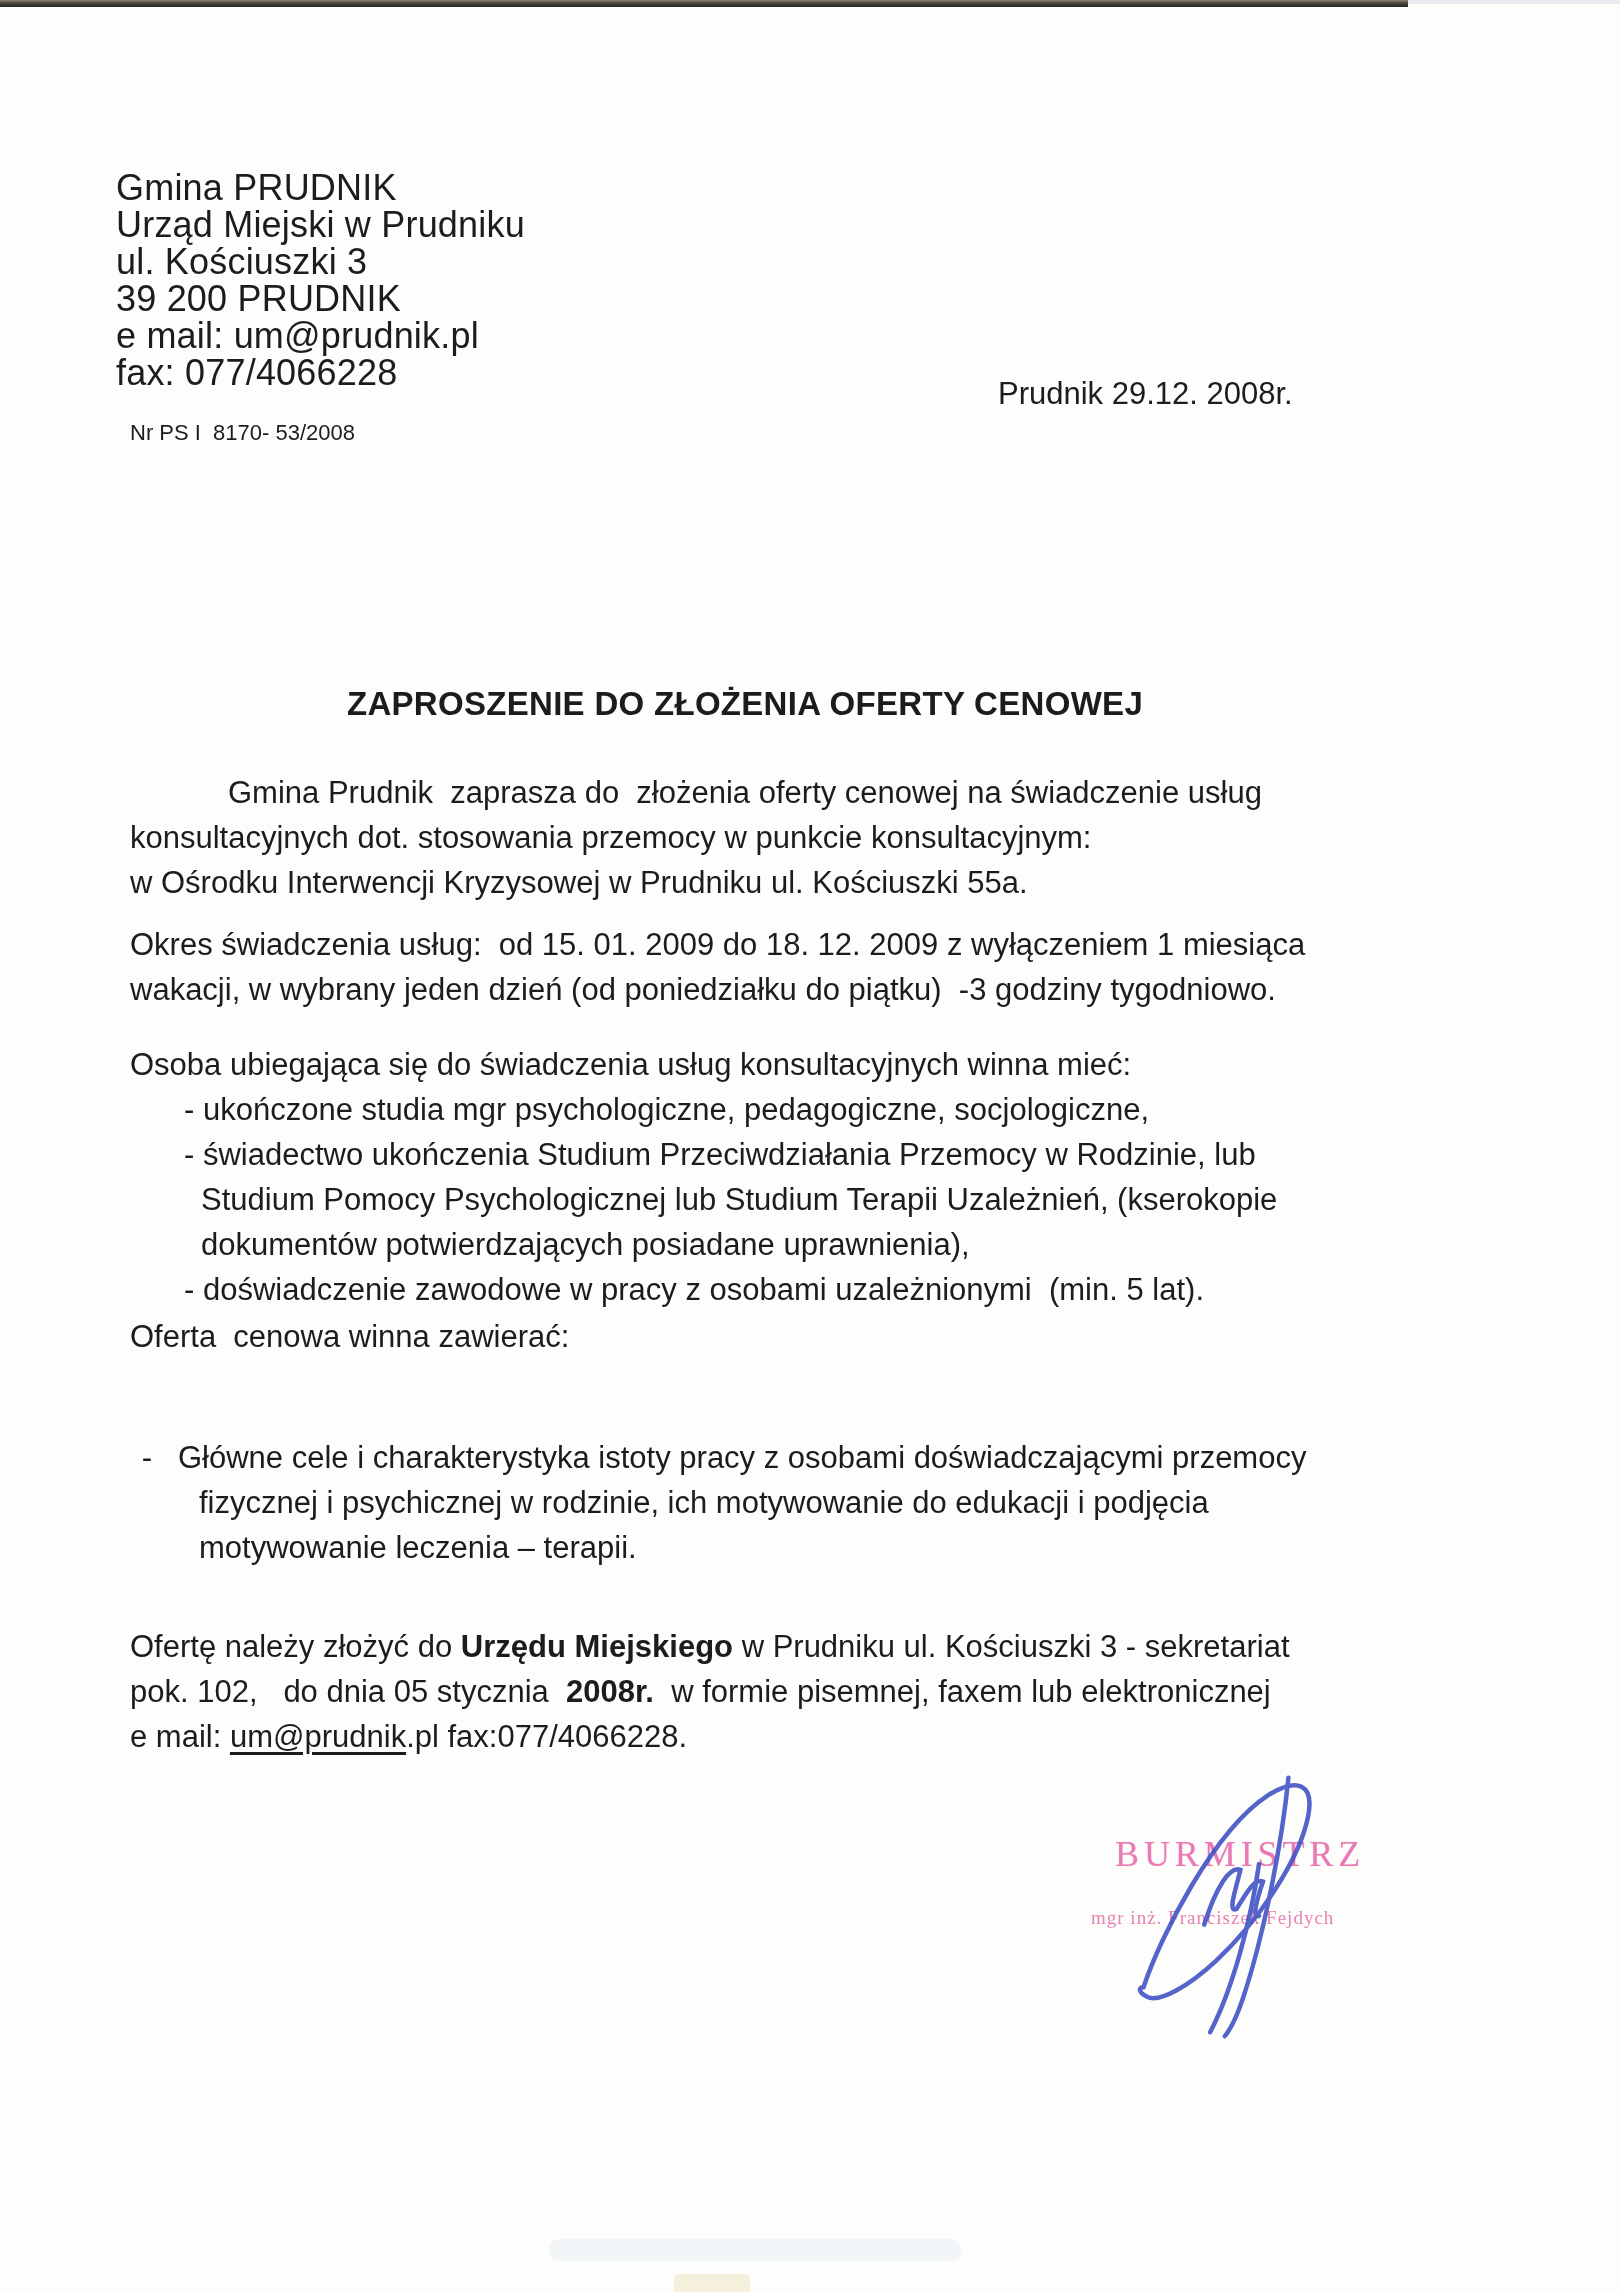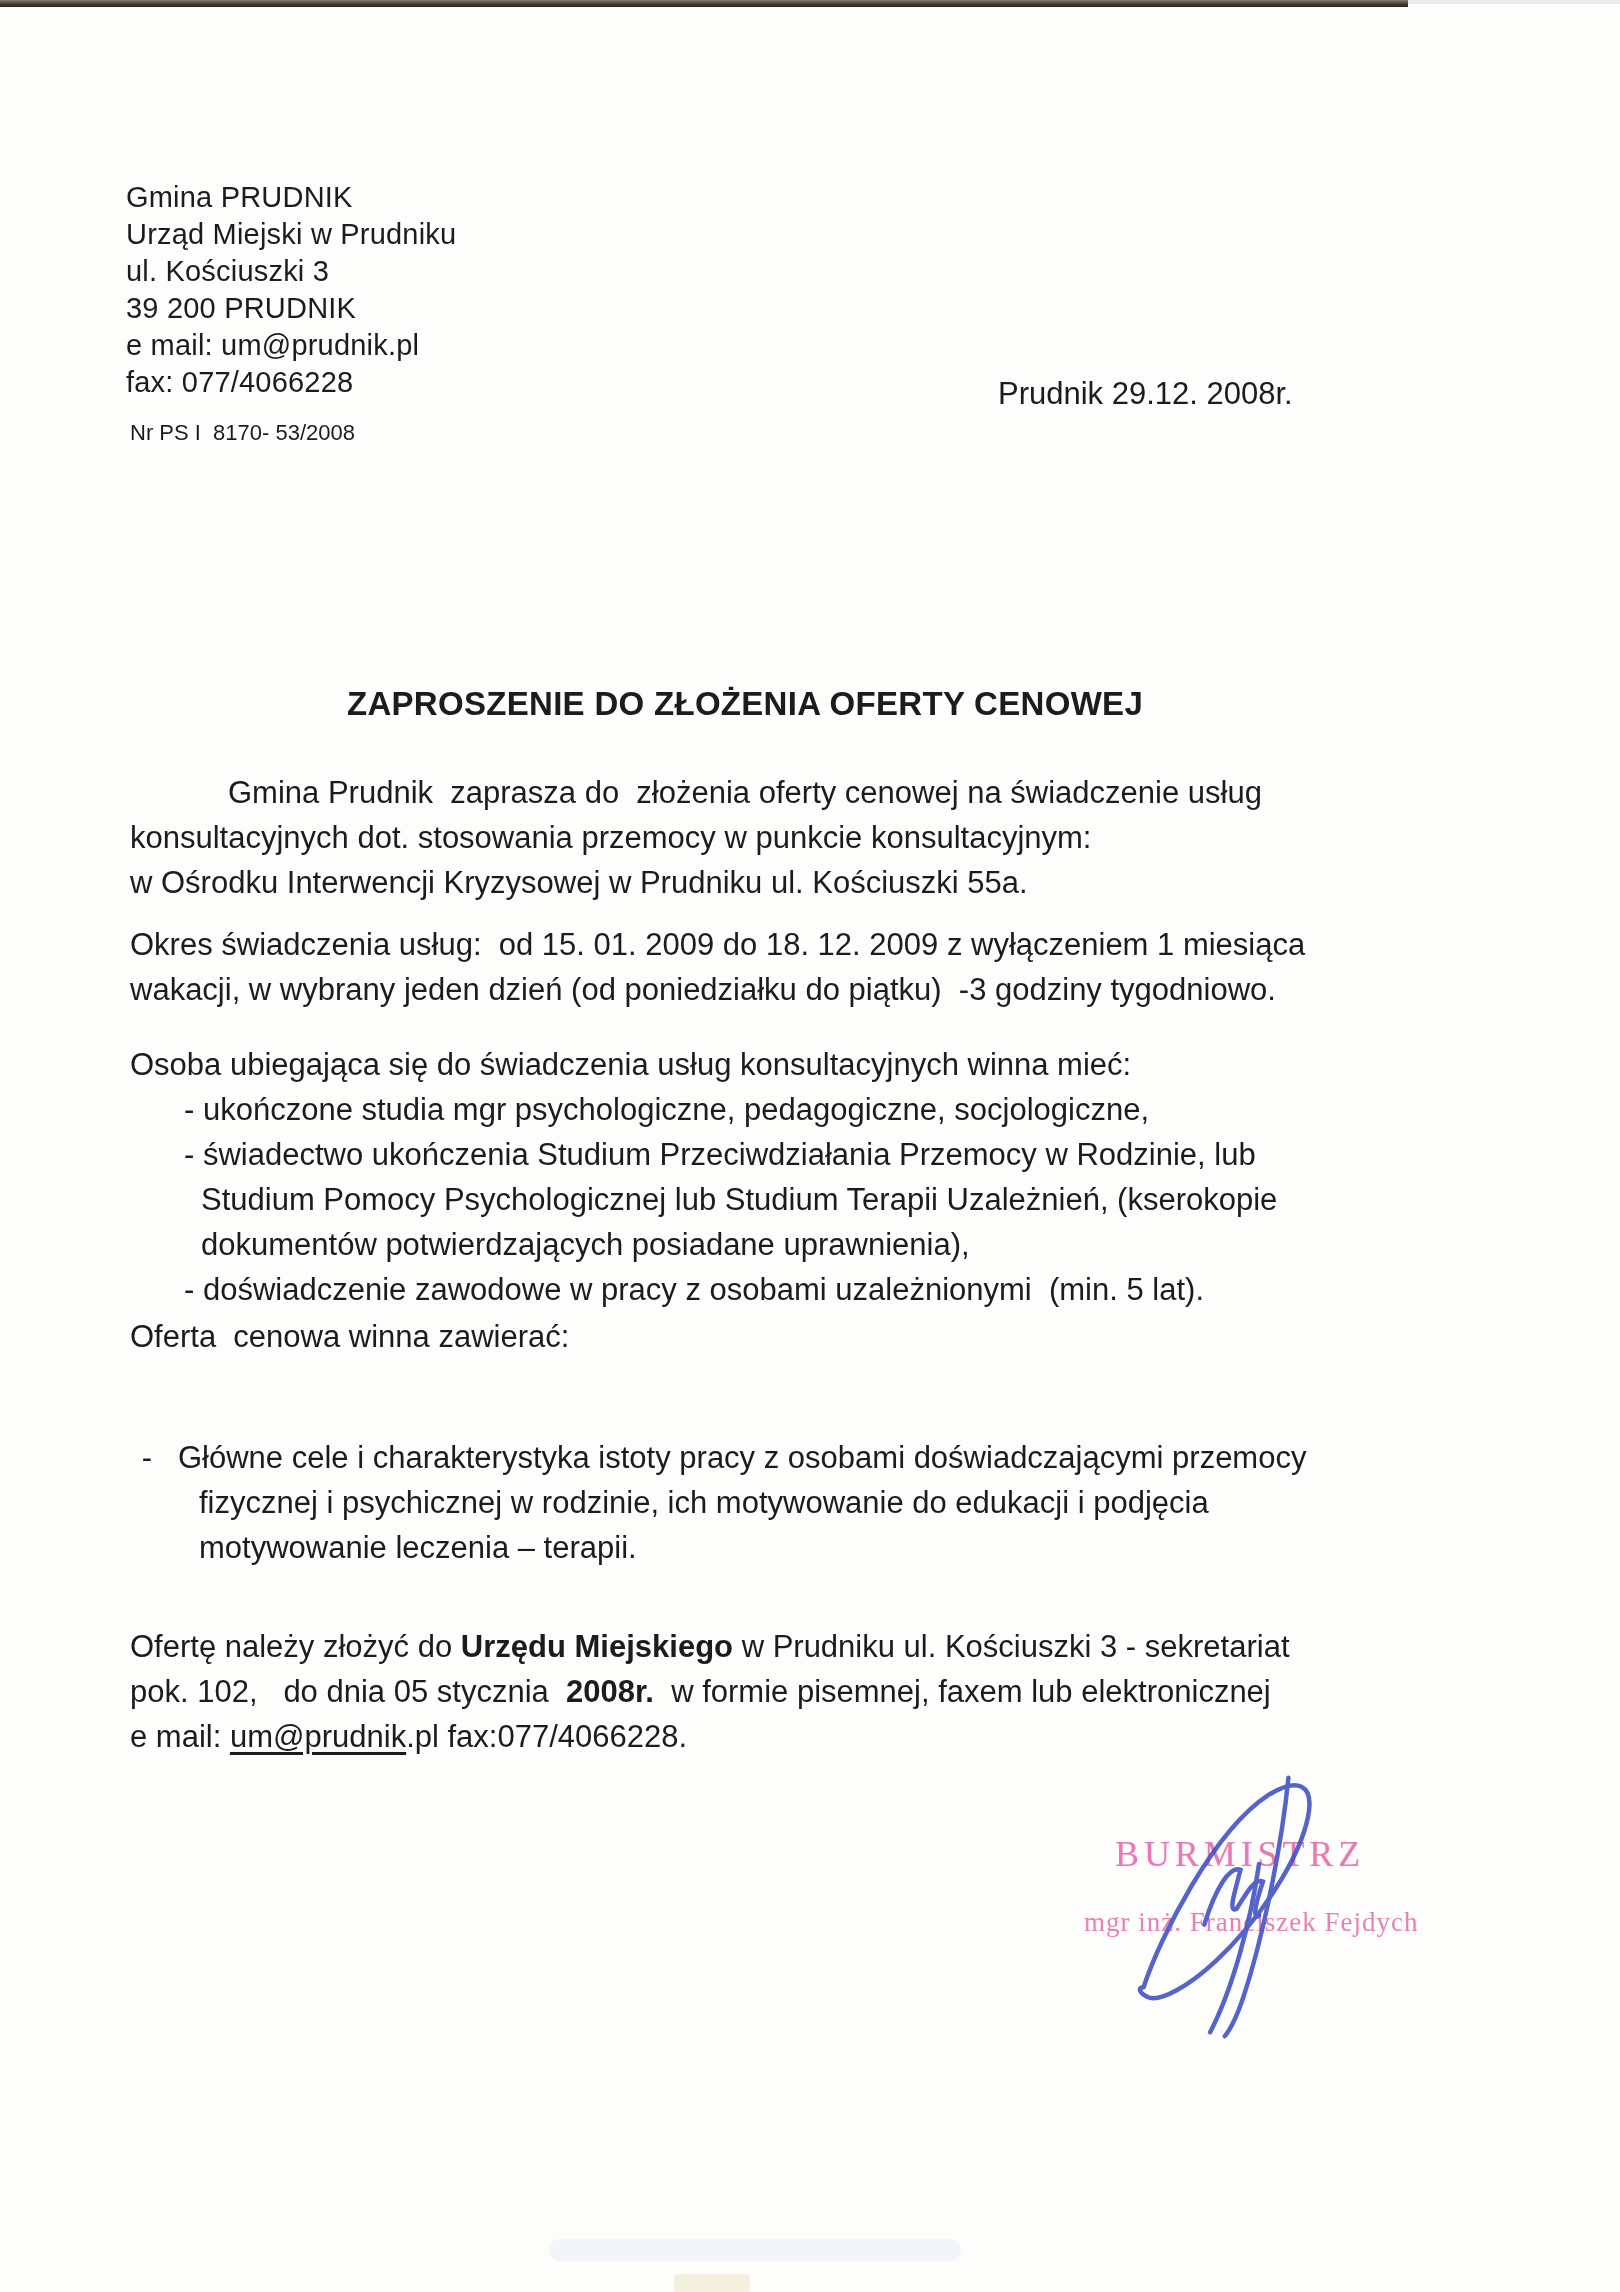--- a/index.html
+++ b/index.html
@@ -24,24 +24,23 @@
   }
   .scan-edge-tail {
     position: absolute;
     top: 0; left: 1408px;
     width: 212px; height: 3.9px;
     background: rgba(180,185,195,0.25);
   }
   .txt { white-space: pre-wrap; }
   .sender {
     position: absolute;
-    left: 126px; top: 169px;
-    font-size: 29px; line-height: 37px;
+    left: 116px; top: 169px;
+    font-size: 36px; line-height: 37px;
     letter-spacing: 0.2px;
-    margin-top: 10px;
   }
   .dateline {
     position: absolute;
     left: 998px; top: 376px;
     font-size: 31px;
   }
   .refline {
     position: absolute;
     left: 130px; top: 420px;
     font-size: 22px;
@@ -86,22 +85,22 @@
     position: absolute;
     left: 76px; top: 7.8px;
     font-size: 36px;
     letter-spacing: 4.9px;
     color: rgba(230, 104, 170, 0.82);
     text-shadow: 0 0 1px rgba(230,104,170,0.35);
     text-align: right;
   }
   .stamp-name {
     position: absolute;
-    left: 45px; top: 82px;
-    font-size: 27px;
+    left: 52px; top: 82px;
+    font-size: 19px;
     letter-spacing: 1px;
     color: rgba(224, 92, 158, 0.78);
   }
   .signature {
     position: absolute;
     left: 1106px; top: 1770px;
     width: 265px; height: 274px;
   }
   
   .artifact-blue {

